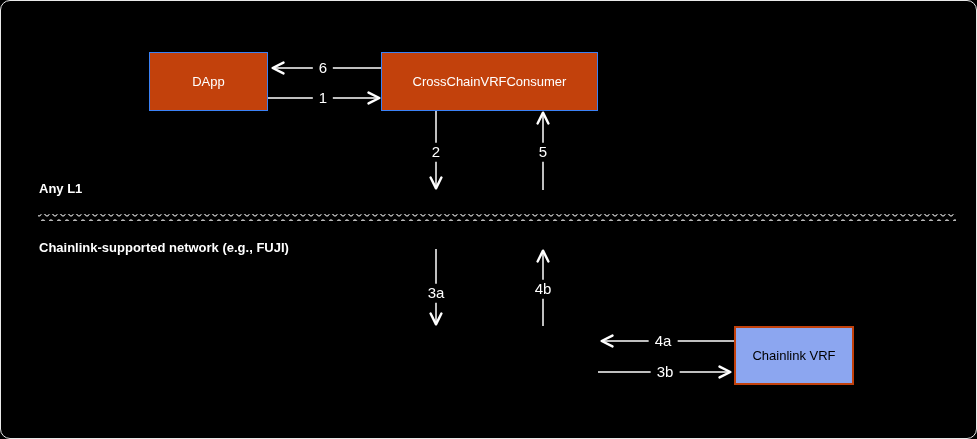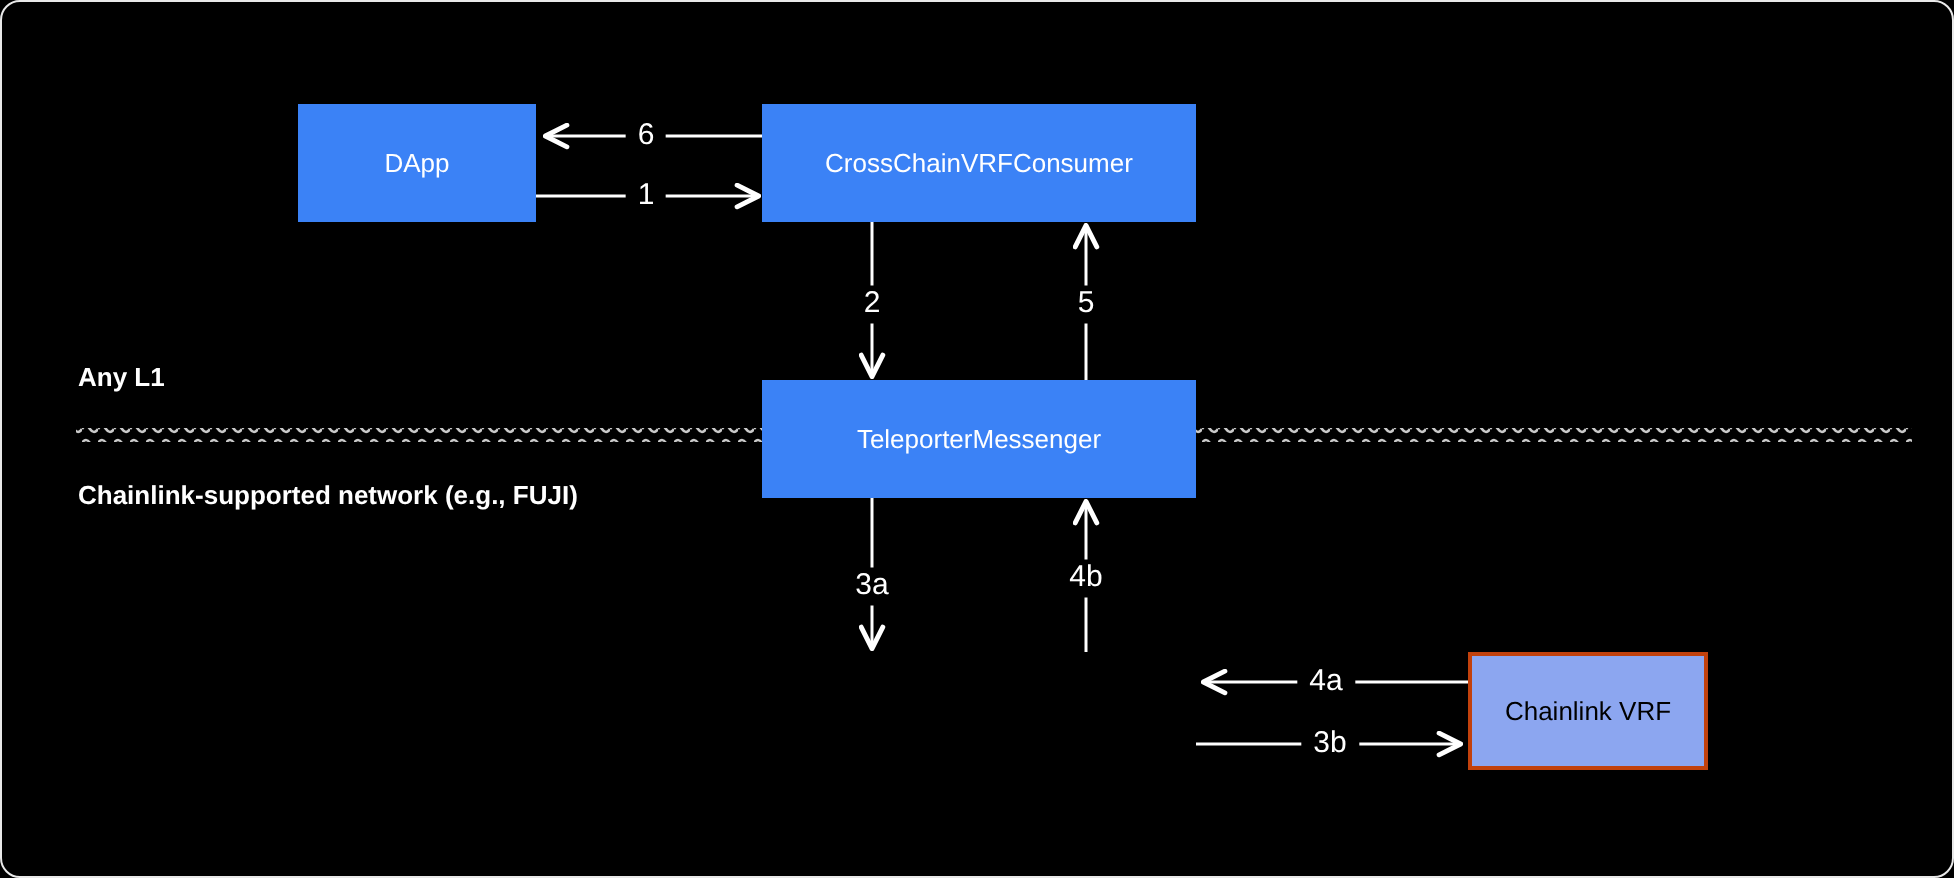--- a/index.html
+++ b/index.html
@@ -23,21 +23,21 @@
     top: 0;
     z-index: 1;
   }
   .node {
     position: absolute;
     box-sizing: border-box;
     display: flex;
     align-items: center;
     justify-content: center;
     border: 1px solid #3b82f6;
-    background: #3b82f6;
+    background: #c2410c;
     color: #ffffff;
     font-size: 13px;
     text-align: center;
     z-index: 2;
   }
   #node-dapp       { left: 148px; top: 51px;  width: 119px; height: 59px; }
   #node-consumer   { left: 380px; top: 51px;  width: 217px; height: 59px; }
   #node-teleporter { left: 380px; top: 189px; width: 217px; height: 59px; }
   #node-wrapper    { left: 380px; top: 325px; width: 217px; height: 60px; }
   #node-chainlink  {
@@ -100,21 +100,20 @@
       <line x1="542" y1="189" x2="542" y2="113" marker-end="url(#arrow)"></line>
       <line x1="435" y1="248" x2="435" y2="322" marker-end="url(#arrow)"></line>
       <line x1="542" y1="325" x2="542" y2="251" marker-end="url(#arrow)"></line>
       <line x1="733" y1="340" x2="602" y2="340" marker-end="url(#arrow)"></line>
       <line x1="597" y1="371" x2="728" y2="371" marker-end="url(#arrow)"></line>
     </g>
   </svg>
 
   <div class="node" id="node-dapp">DApp</div>
   <div class="node" id="node-consumer">CrossChainVRFConsumer</div>
-  <div class="node" id="node-teleporter">TeleporterMessenger</div>
   <div class="node" id="node-chainlink">Chainlink VRF</div>
 
   <div class="edge-label" id="edge-label-6">6</div>
   <div class="edge-label" id="edge-label-1">1</div>
   <div class="edge-label" id="edge-label-2">2</div>
   <div class="edge-label" id="edge-label-5">5</div>
   <div class="edge-label" id="edge-label-3a">3a</div>
   <div class="edge-label" id="edge-label-4b">4b</div>
   <div class="edge-label" id="edge-label-4a">4a</div>
   <div class="edge-label" id="edge-label-3b">3b</div>

